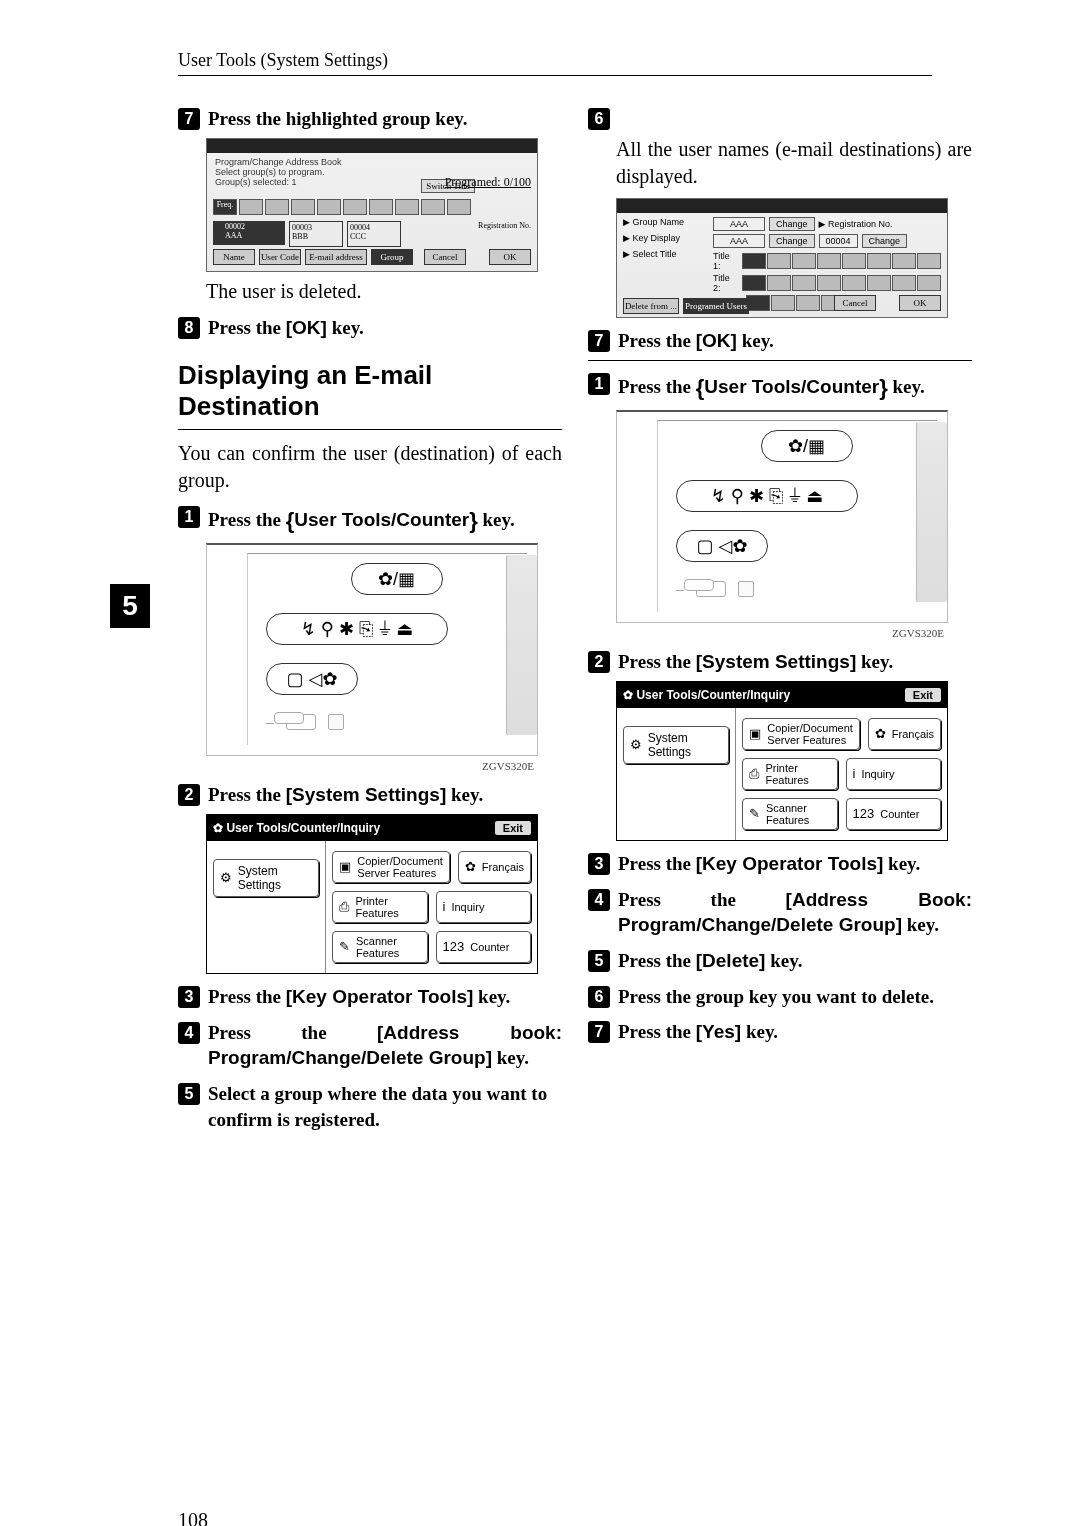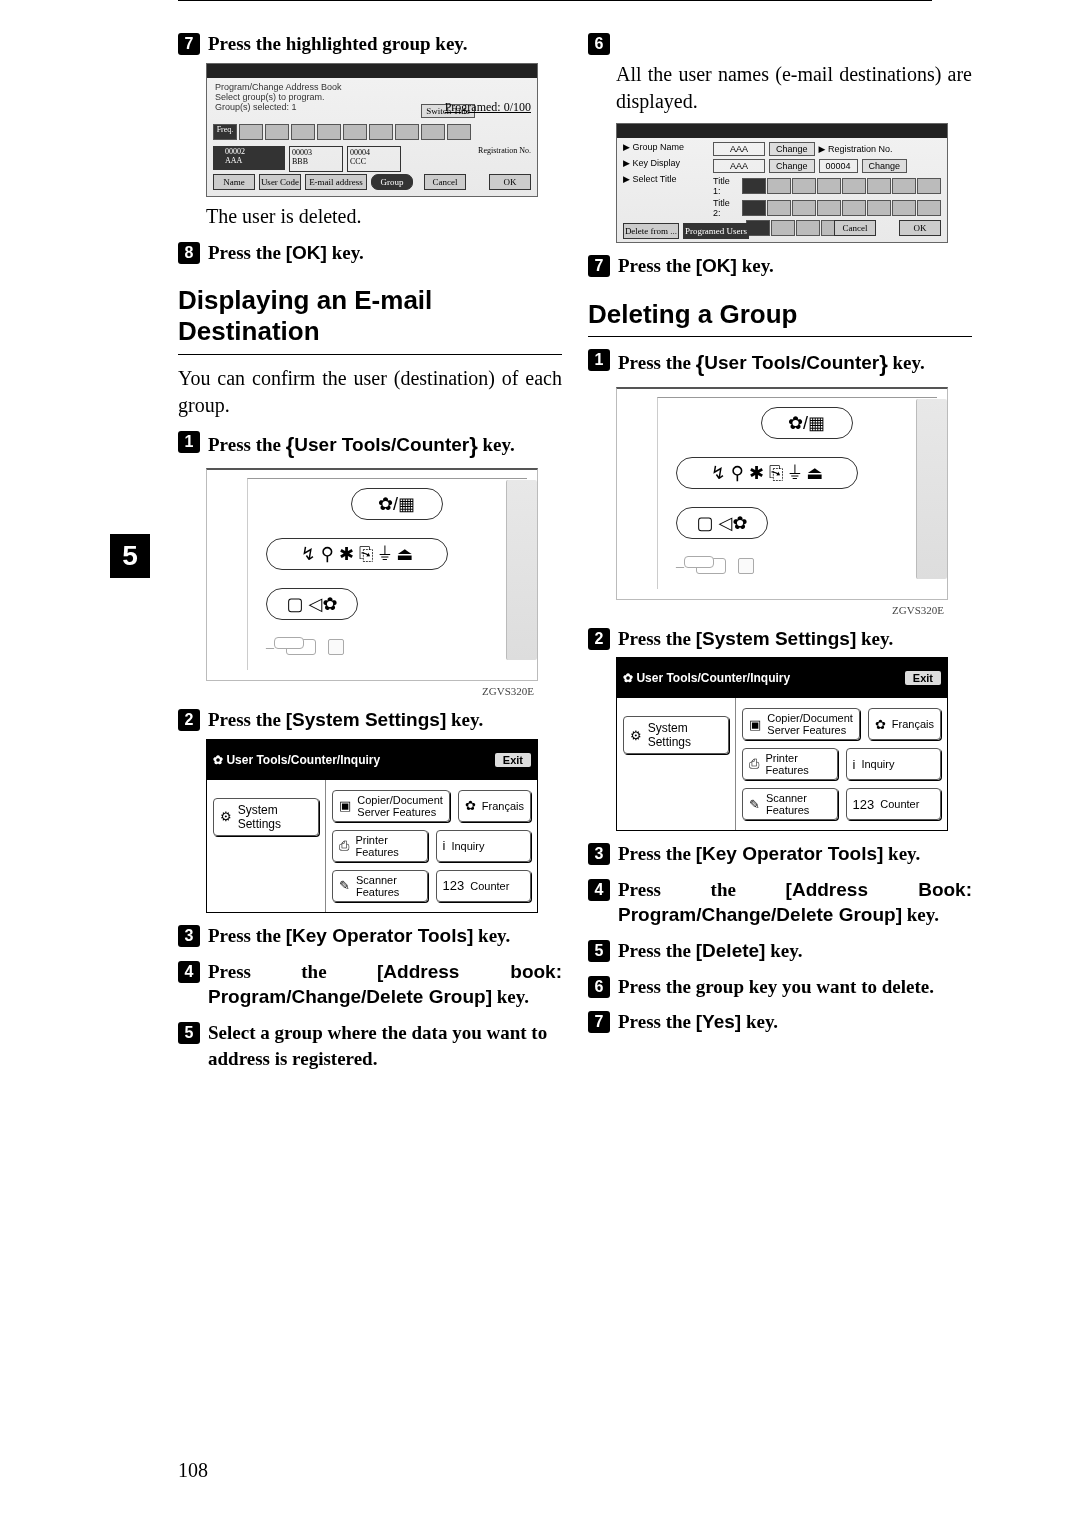--- a/index.html
+++ b/index.html
@@ -56,21 +56,21 @@
   .screenshot-box {
     width: 330px; height: 132px; border: 1px solid #666; margin: 6px 0 6px 28px;
     background: linear-gradient(#f2f2f2,#e9e9e9); position: relative; overflow: hidden;
   }
   .ui-tools-box {
     width: 330px; border: 1px solid #000; margin: 6px 0 6px 28px;
     font-family: Arial, sans-serif; font-size: 12px;
   }
   .ui-tools-header {
     background: #000; color: #fff; display: flex; justify-content: space-between;
-    padding: 13px 6px; font-weight: bold;
+    padding: 6px 6px; font-weight: bold;
   }
   .ui-tools-header .exit { background: #ddd; color:#000; padding: 1px 8px; border-radius:2px; font-size:11px; }
   .ui-tools-body { display: flex; }
   .ui-tools-left {
     width: 115px; padding: 18px 6px; border-right: 1px solid #888;
   }
   .ui-system-settings {
     display: flex; align-items: center; gap: 6px;
     border: 1px solid #555; border-radius: 4px; padding: 4px 6px;
     box-shadow: 1px 1px 0 #000;
@@ -126,20 +126,21 @@
   .icon { font-family: Arial, sans-serif; font-size: 13px; }
 
   .bracket { font-family: Arial, sans-serif; font-weight: bold; font-size: 22px; position: relative; top:2px;}
 
 </style>
 </head>
 <body>
 
 <div class="page">
 
+  <div class="header-text">User Tools (System Settings)</div>
   <div class="header-rule"></div>
 
   <div class="side-tab">
     <div class="side-tab-num">5</div>
   </div>
 
   <div class="cols">
 
     <div class="col left">
 
@@ -175,21 +176,21 @@
           <div style="width:48px;height:22px;background:#333;color:#fff;font-size:8px;padding:1px 12px;"><span>00002</span><br><span>AAA</span></div>
           <div style="width:48px;height:22px;border:1px solid #333;font-size:8px;padding:1px 2px;"><span>00003</span><br><span>BBB</span></div>
           <div style="width:48px;height:22px;border:1px solid #333;font-size:8px;padding:1px 2px;"><span>00004</span><br><span>CCC</span></div>
           <div style="flex:1"></div>
           <div style="font-size:8px"><span>Registration No.</span></div>
         </div>
         <div style="position:absolute; left:6px; bottom:6px; display:flex; gap:4px;">
           <div class="sb-btn">Name</div>
           <div class="sb-btn">User Code</div>
           <div class="sb-btn" style="width:60px">E-mail address</div>
-          <div class="sb-btn" style="background:#333;color:#fff;border-radius:7px;">Group</div>
+          <div class="sb-btn" style="background:#333;color:#fff;">Group</div>
         </div>
         <div class="sb-btns">
           <div class="sb-btn">Cancel</div>
           <div class="sb-btn">OK</div>
         </div>
       </div>
 
       <div class="body-text">The user is deleted.</div>
 
       <div class="step">
@@ -315,21 +316,21 @@
           <div class="step-num">4</div>
           <div class="step-text" style="text-align:justify;">
             <span>Press the </span><span class="ui">[Address book: Program/Change/Delete Group]</span><span class="key-end"> key.</span>
           </div>
         </div>
       </div>
 
       <div class="step">
         <div class="step-line">
           <div class="step-num">5</div>
-          <div class="step-text">Select a group where the data you want to address is registered.</div>
+          <div class="step-text">Select a group where the data you want to confirm is registered.</div>
         </div>
       </div>
 
     </div>
 
     <div class="col">
 
       <div class="step">
         <div class="step-line">
           <div class="step-num">6</div>
@@ -405,21 +406,20 @@
 
       <div class="step">
         <div class="step-line">
           <div class="step-num">7</div>
           <div class="step-text">
             <span>Press the </span><span class="ui">[OK]</span><span class="key-end"> key.</span>
           </div>
         </div>
       </div>
 
-      <div class="heading">Deleting a Group</div>
       <div class="rule"></div>
 
       <div class="step">
         <div class="step-line">
           <div class="step-num">1</div>
           <div class="step-text">
             <span>Press the </span><span class="bracket">{</span><span class="ui">User Tools/Counter</span><span class="bracket">}</span><span class="key-end"> key.</span>
           </div>
         </div>
       </div>

